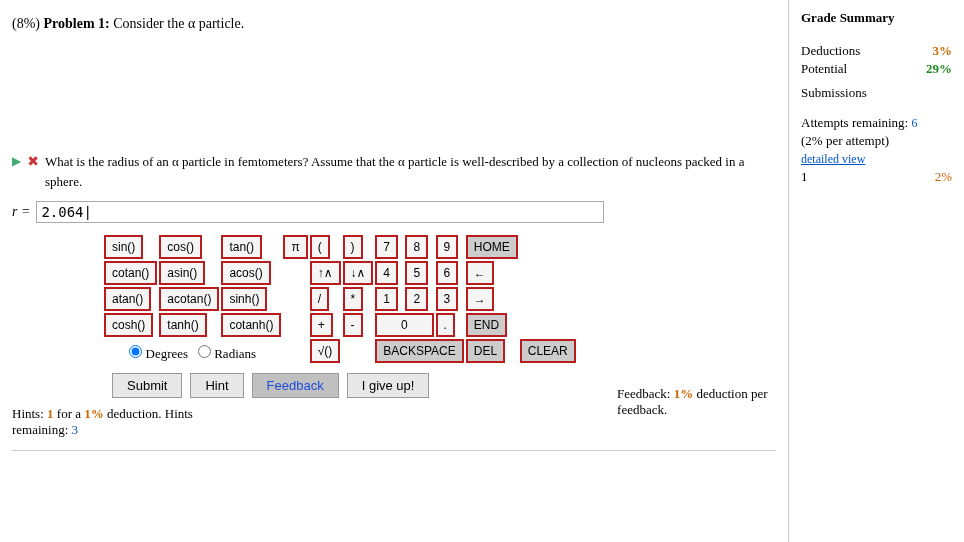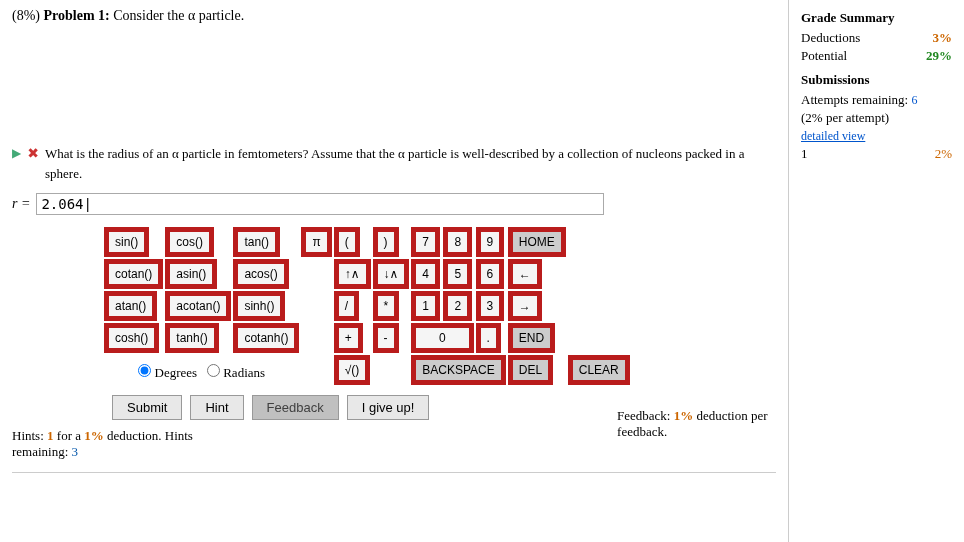--- a/index.html
+++ b/index.html
@@ -1,63 +1,63 @@
 <!DOCTYPE html>
 <html><head>
   <meta charset="utf-8">
   <style>
     * { box-sizing: border-box; margin: 0; padding: 0; }
     body { font-family: Times New Roman, serif; font-size: 14px; background: #fff; color: #000; }
     .page { display: flex; width: 964px; min-height: 542px; }
-    .main { flex: 1; padding: 8px 12px; border-right: 1px solid #ccc; }
+    .main { flex: 1; padding: 16px 12px; border-right: 1px solid #ccc; }
     .sidebar { width: 175px; padding: 10px 12px; background: #fff; }
 
     .problem-title { font-size: 14px; margin-bottom: 8px; }
     .problem-title b { font-weight: bold; }
 
     .question-row { display: flex; align-items: flex-start; gap: 6px; margin-bottom: 10px; margin-top: 120px; }
     .arrow-icon { color: #4a7; font-size: 12px; margin-top: 2px; }
     .x-icon { color: #c33; font-size: 14px; margin-top: 1px; }
     .question-text { font-size: 13px; line-height: 1.5; }
 
     .input-row { display: flex; align-items: center; gap: 6px; margin-bottom: 10px; }
     .input-label { font-size: 14px; font-style: italic; white-space: nowrap; }
     .answer-input { width: 568px; border: 1px solid #aaa; padding: 2px 4px; font-size: 14px; font-family: monospace; }
 
     .action-row { display: flex; align-items: flex-end; gap: 8px; margin: 8px 0 8px 100px; }
     .action-btn { border: 1px solid #999; background: #e8e8e8; font-size: 13px; padding: 4px 14px; cursor: pointer; font-family: Arial, sans-serif; }
-    .action-btn.feedback-btn { background: #c0c0c0; color: #404040; }
+    .action-btn.feedback-btn { background: #c0c0c0; color: #1d4ed8; }
 
     .hints-row { font-size: 13px; margin-bottom: 6px; }
     .hints-row .orange { color: #cc6600; font-weight: bold; }
     .hints-row .blue { color: #0055aa; }
     .feedback-row { font-size: 13px; margin-left: 410px; margin-top: -20px; }
     .feedback-row .orange { color: #cc6600; font-weight: bold; }
 
     .hint-answer { font-size: 13px; margin-top: 8px; color: #333; font-style: italic; }
 
     .divider-line { border: none; border-top: 1px solid #ccc; margin: 6px 0; }
 
     
-    .grade-summary-title { font-size: 13px; font-weight: bold; margin-bottom: 4px; }
+    .grade-summary-title { font-size: 13px; font-weight: bold; margin-bottom: 17px; }
     .grade-row { display: flex; justify-content: space-between; font-size: 13px; margin-bottom: 2px; }
     .grade-row .orange { color: #cc6600; font-weight: bold; }
     .grade-row .green { color: #228822; font-weight: bold; }
-    .submissions-title { font-size: 13px; font-weight: bold; margin-top: 8px; margin-bottom: 4px; }
+    .submissions-title { font-size: 13px; font-weight: normal; margin-top: 8px; margin-bottom: 14px; }
     .attempts-row { font-size: 13px; margin-bottom: 2px; }
     .attempts-row .blue-link { color: #0055cc; font-size: 12px; }
     .detailed-link { font-size: 12px; color: #0055cc; text-decoration: underline; cursor: pointer; }
     .submission-row { display: flex; justify-content: space-between; font-size: 13px; margin-top: 2px; }
     .submission-row .orange { color: #cc6600; }
 
     
     .calc-wrapper { margin-left: 90px; }
     .calc-table { border-collapse: separate; border-spacing: 2px; }
     .calc-table td { padding: 0; }
-    .calc-cell { border: 5px solid #b91c1c; background: #f5f5f5; font-size: 12px; font-family: Arial, sans-serif; cursor: pointer; padding: 3px 6px; text-align: center; white-space: nowrap; }
+    .calc-cell { border: 2px solid #b91c1c; background: #f5f5f5; font-size: 12px; font-family: Arial, sans-serif; cursor: pointer; padding: 3px 6px; text-align: center; white-space: nowrap; }
     .calc-cell.gray { background: #cccccc; }
   </style>
 </head>
 <body>
 
 <div class="page">
   <div class="main">
 
     <div class="problem-title">
       <span>(8%)</span>

